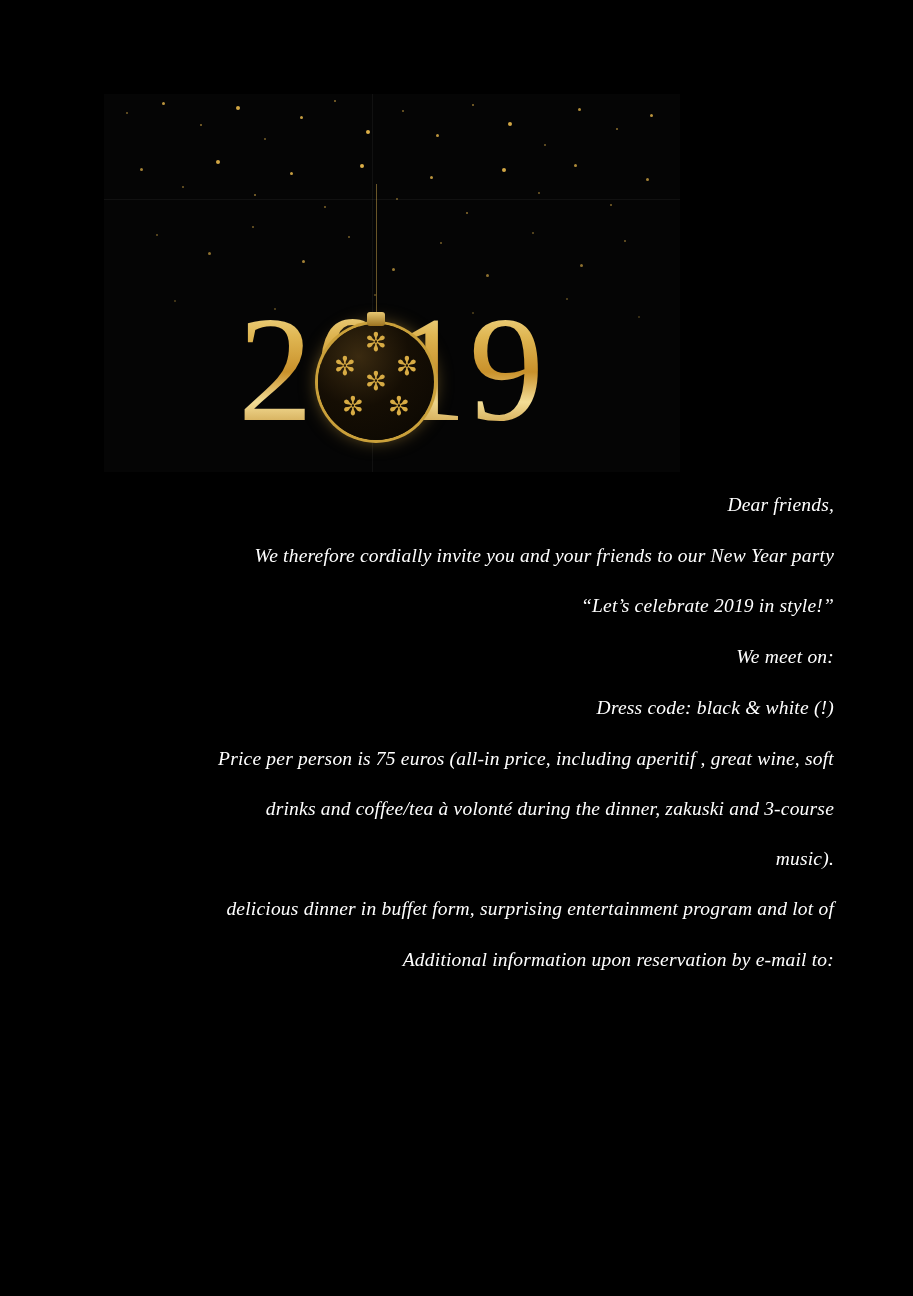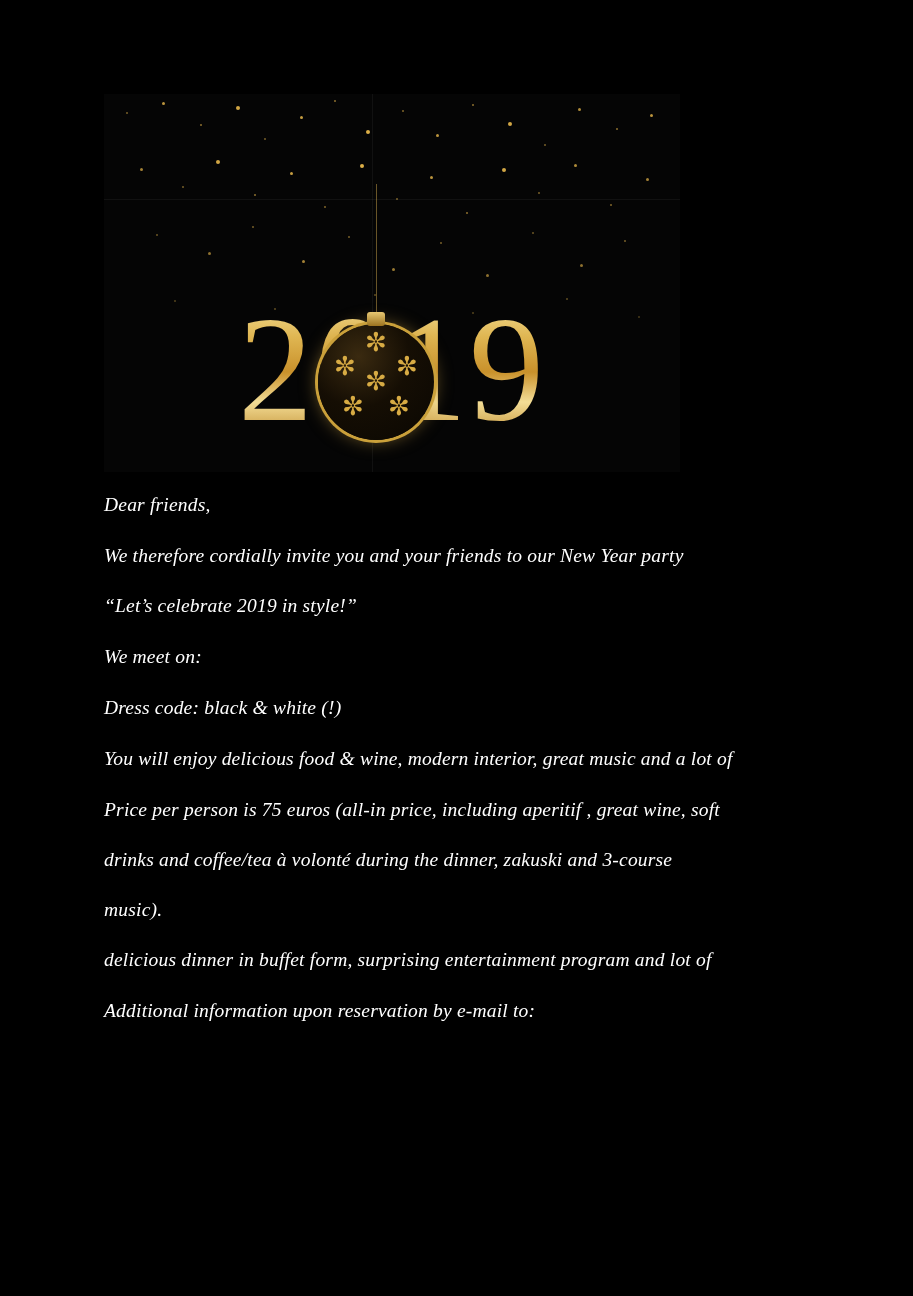--- a/index.html
+++ b/index.html
@@ -126,20 +126,21 @@
     width: 730px;
   }
   .para {
     font-family: "Liberation Serif", serif;
     font-style: italic;
     font-size: 19.5px;
     line-height: 25px;
     color: #ffffff;
     margin: 0 0 26px 0;
     letter-spacing: 0.2px;
+    text-align: right;
   }
   .para .line {
     display: block;
     margin-top: 25px;
   }
 </style>
 </head>
 <body>
 
 <div class="hero">
@@ -227,21 +228,20 @@
     <span class="line">“Let’s celebrate 2019 in style!”</span>
   </p>
 
   <p class="para">We meet on:</p>
 
 
 
   <p class="para">Dress code: black &amp; white (!)</p>
 
   <p class="para">
-    <span class="line">You will enjoy delicious food &amp; wine, modern interior,  great music and a lot of</span>
   </p>
 
   <p class="para">
     <span class="line">Price per person is 75 euros (all-in price, including aperitif , great wine, soft</span>
     <span class="line">drinks and coffee/tea à volonté during the dinner, zakuski and 3-course</span>
     <span class="line">music).</span>
     <span class="line">delicious dinner in buffet  form, surprising entertainment program and lot of</span>
   </p>
 
   <p class="para">Additional information upon reservation by e-mail to:</p>

